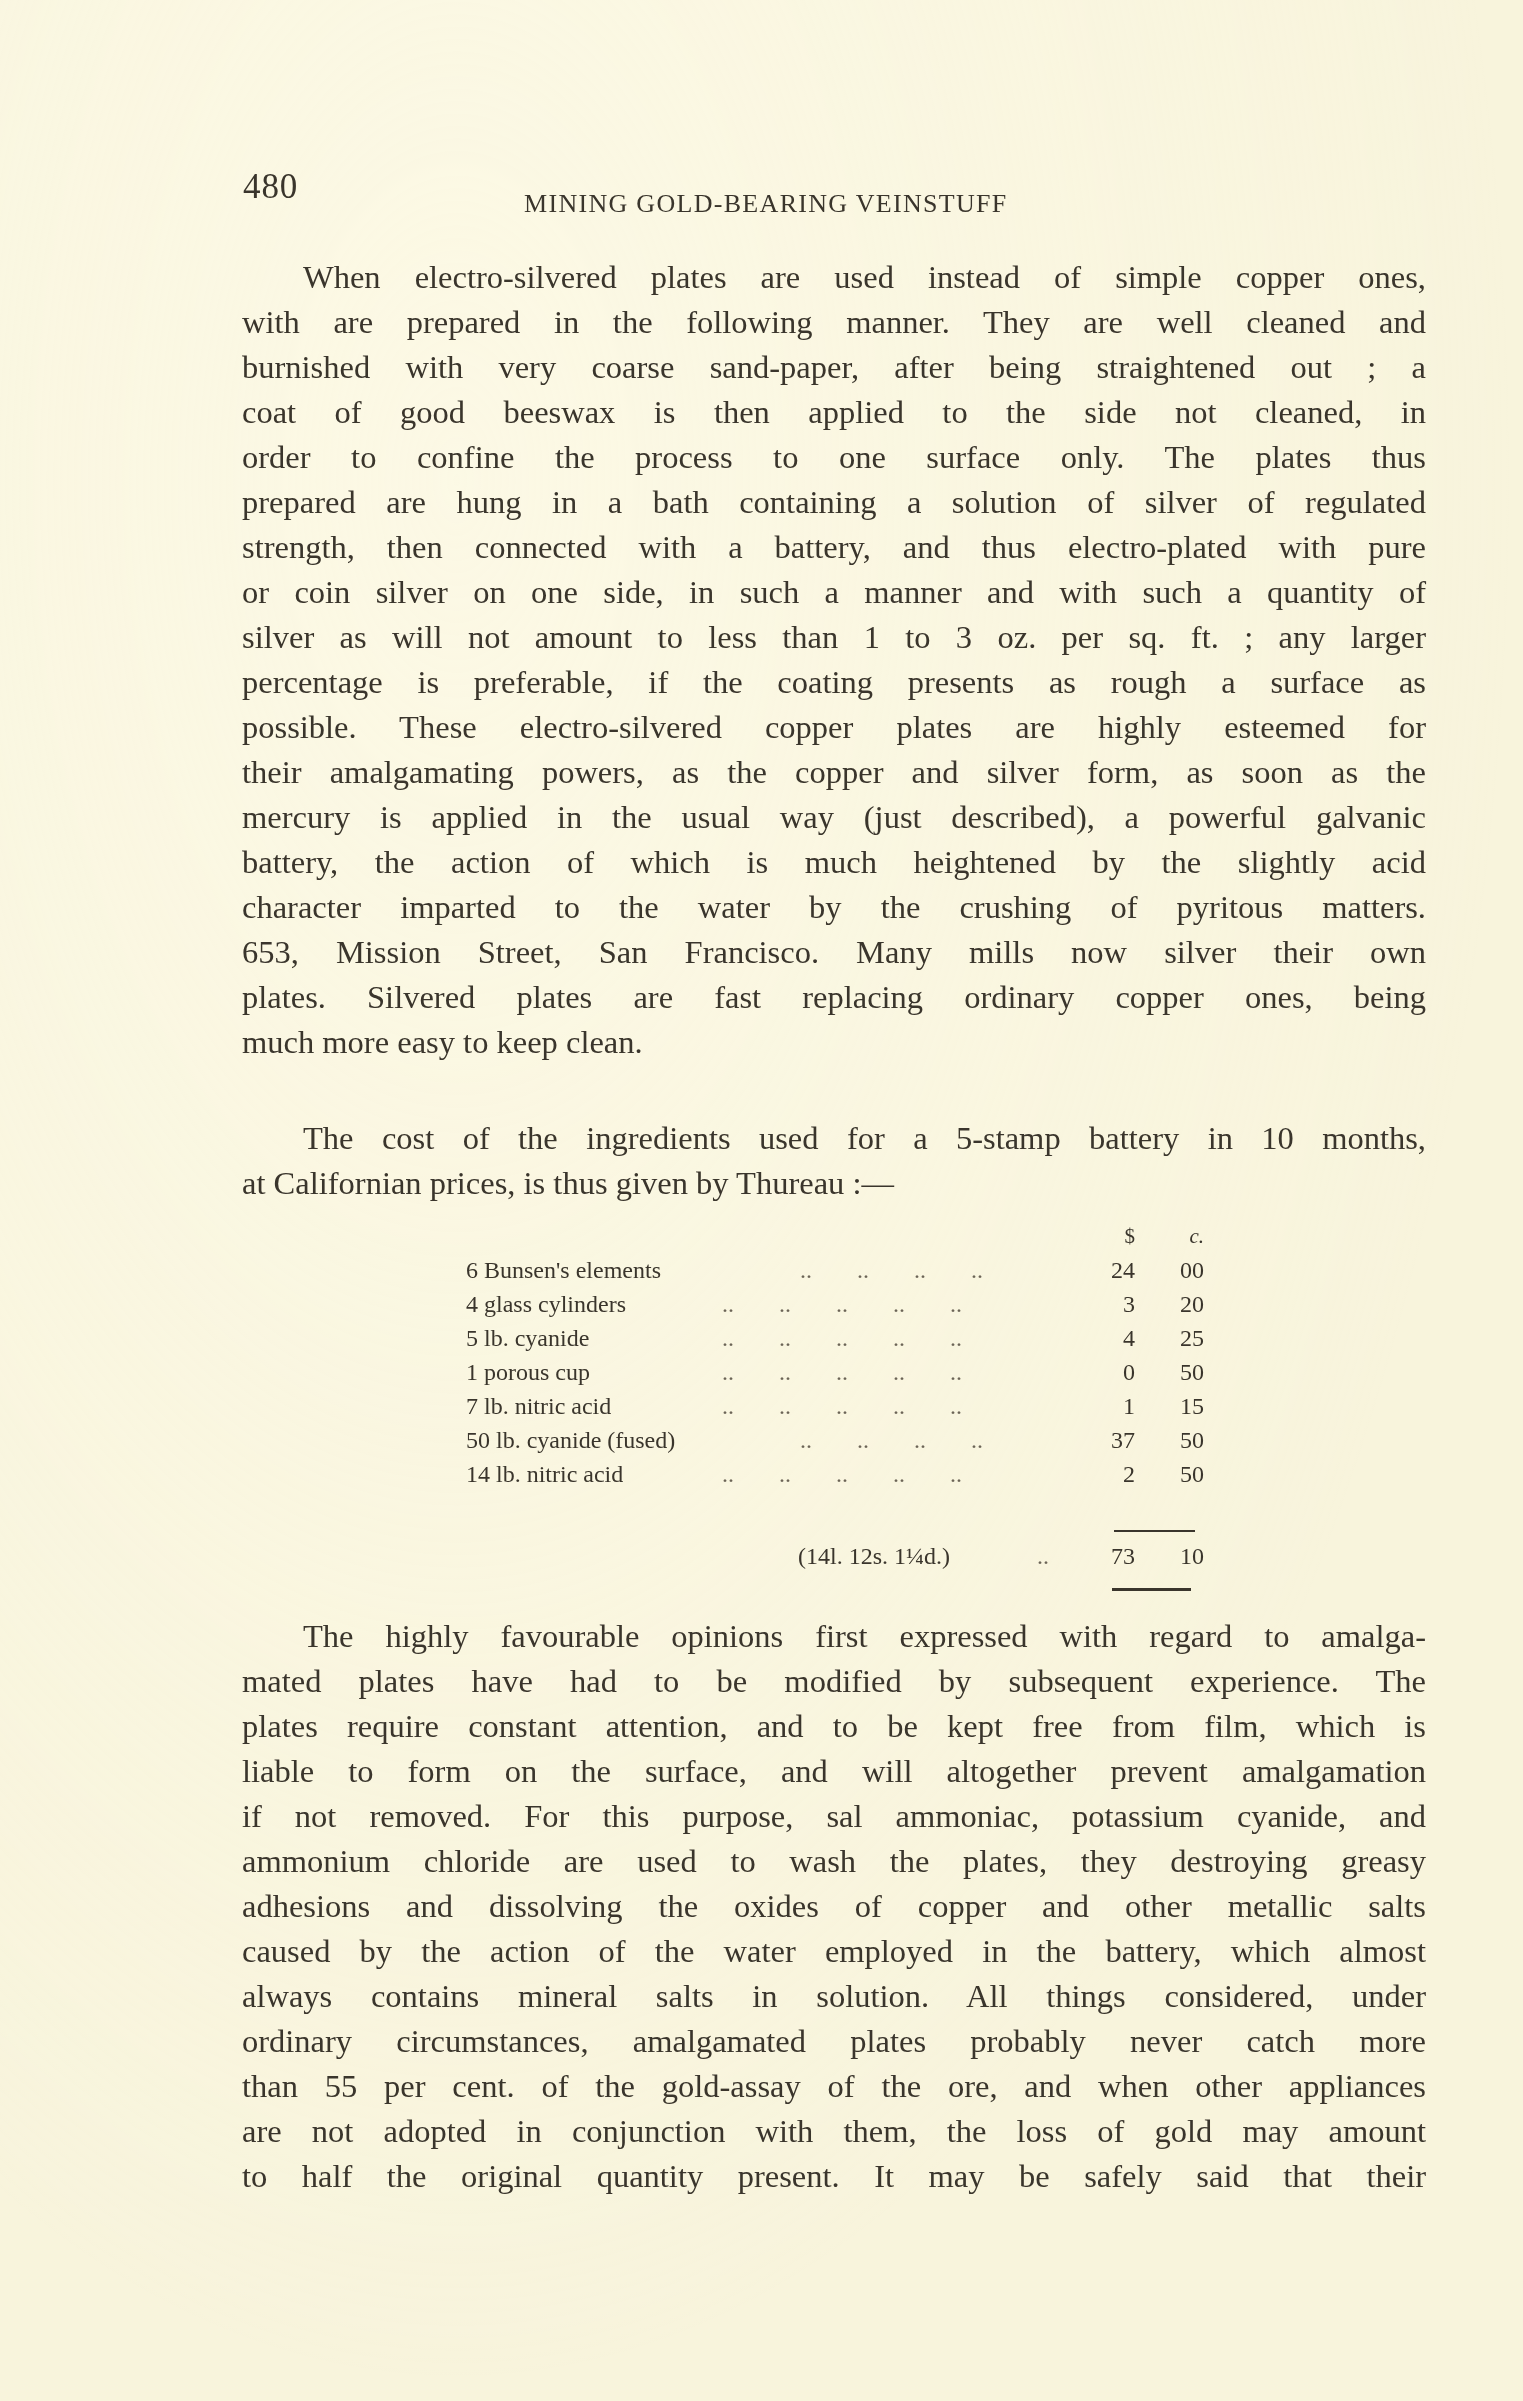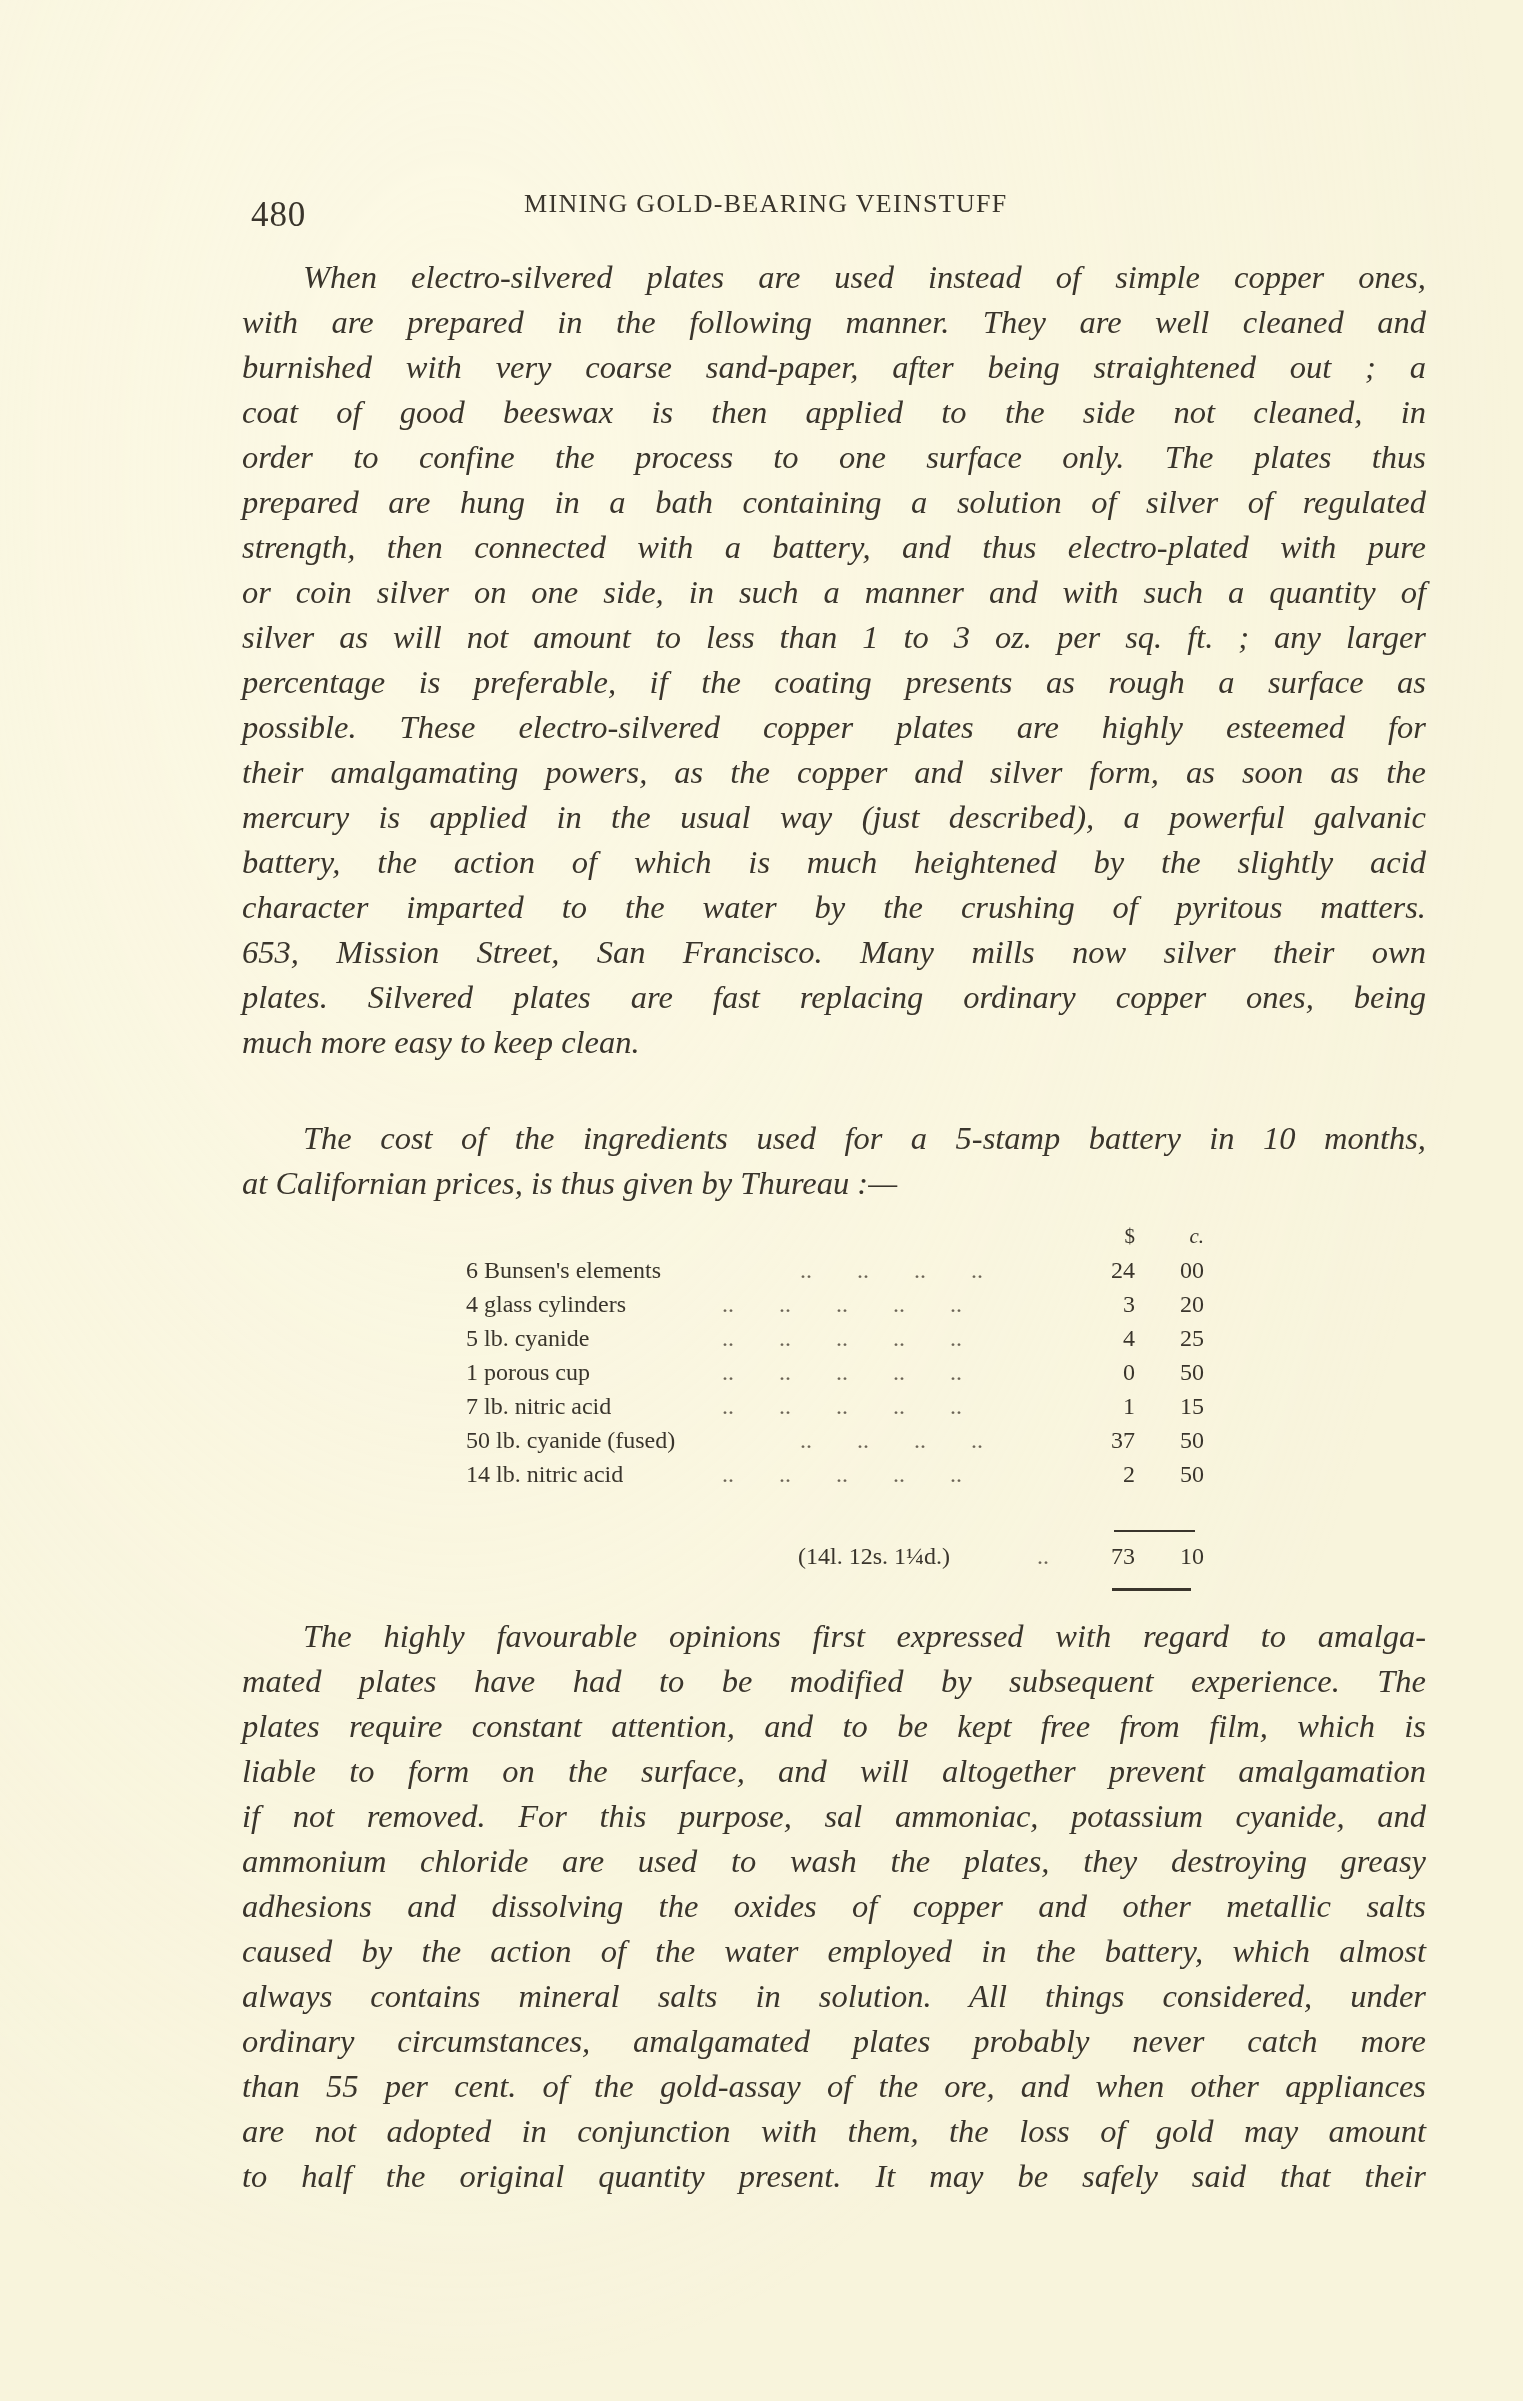--- a/index.html
+++ b/index.html
@@ -7,25 +7,25 @@
     width: 1524px; height: 2401px;
     background: #f8f4dc;
     background-image: radial-gradient(ellipse at 30% 20%, rgba(255,252,235,0.6), rgba(240,232,200,0) 70%);
     font-family: "Liberation Serif", "DejaVu Serif", serif;
     color: #3a352c;
     position: relative;
     overflow: hidden;
   }
   .page { position: absolute; left: 0; top: 0; width: 1524px; height: 2401px; }
   .header { position: absolute; top: 167px; left: 239px; width: 1186px; height: 44px; }
-  .page-number { position: absolute; left: 12px; top: 0; font-size: 35px; letter-spacing: 0.9px; margin-top: 28px; }
+  .page-number { position: absolute; left: 4px; top: 0; font-size: 35px; letter-spacing: 0.9px; }
   .running-title { position: absolute; left: 285px; top: 7px; font-size: 26px; letter-spacing: 1.3px; margin-top: 15px; }
   .body-block { position: absolute; left: 242px; width: 1184px; }
   .para { margin: 0; font-size: 32.5px; line-height: 45px; text-align: justify; text-align-last: auto; }
-  .line { display: block; text-align: justify; text-align-last: justify; white-space: nowrap; font-style: italic; }
+  .line { display: block; text-align: justify; text-align-last: justify; white-space: nowrap; }
   .line.last { text-align-last: left; }
   .line.indent { padding-left: 61px; }
   .table { position: absolute; left: 466px; top: 1219px; width: 738px; font-size: 24px; }
   .trow { position: relative; height: 34px; line-height: 34px; }
   .titem { position: absolute; left: 0; }
   .tdots { position: absolute; letter-spacing: 0; color: #6b6456; }
   .tdollar { position: absolute; right: 69px; text-align: right; }
   .tcent { position: absolute; right: 0; text-align: right; width: 53px; }
   .thead .tdollar, .thead .tcent { font-size: 21px; }
   .thead .tcent { font-style: italic; }

